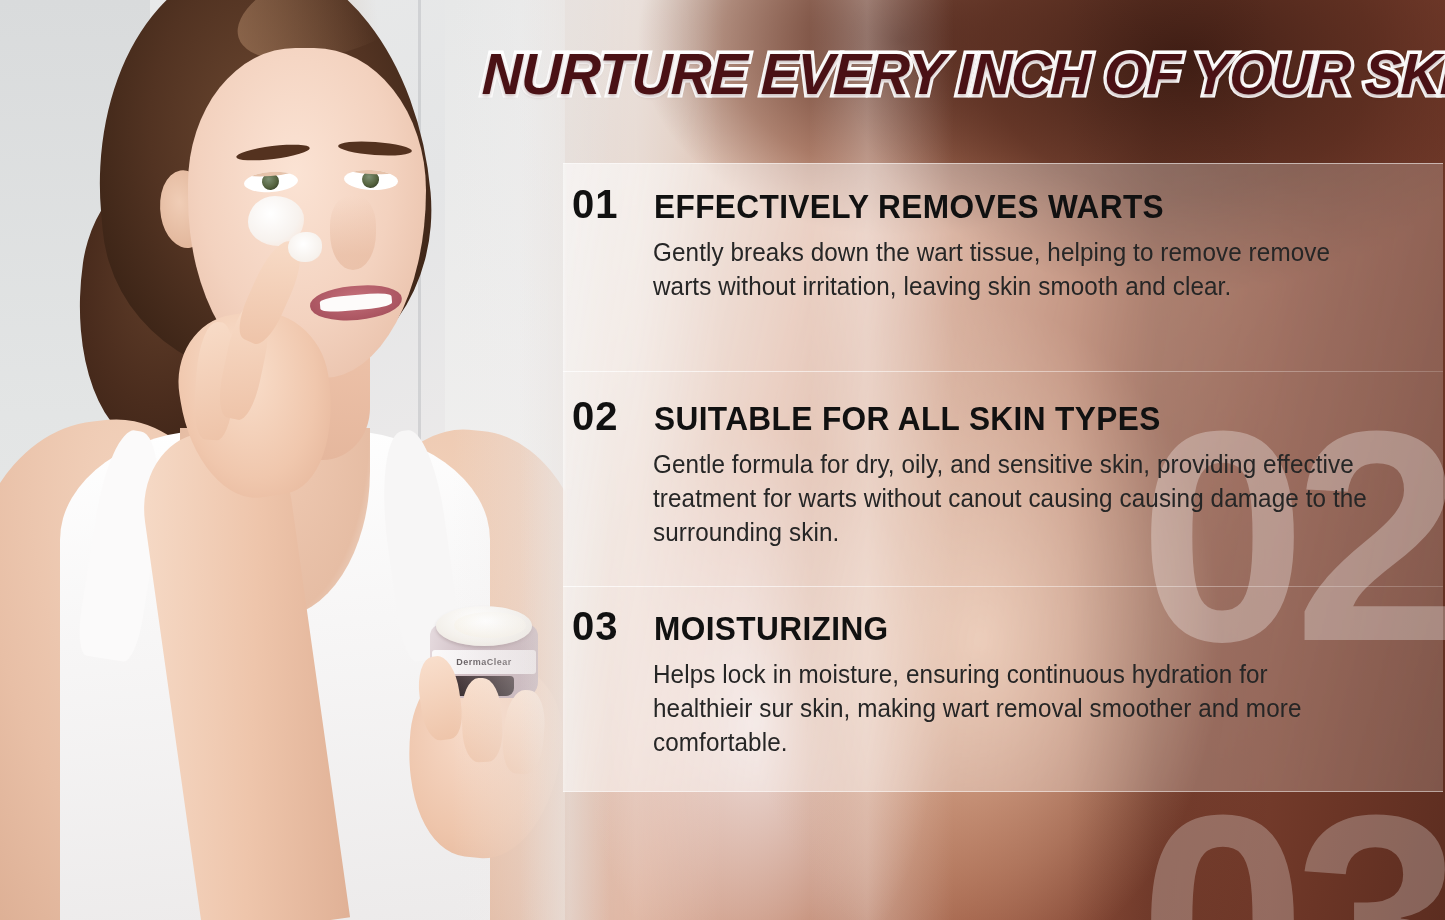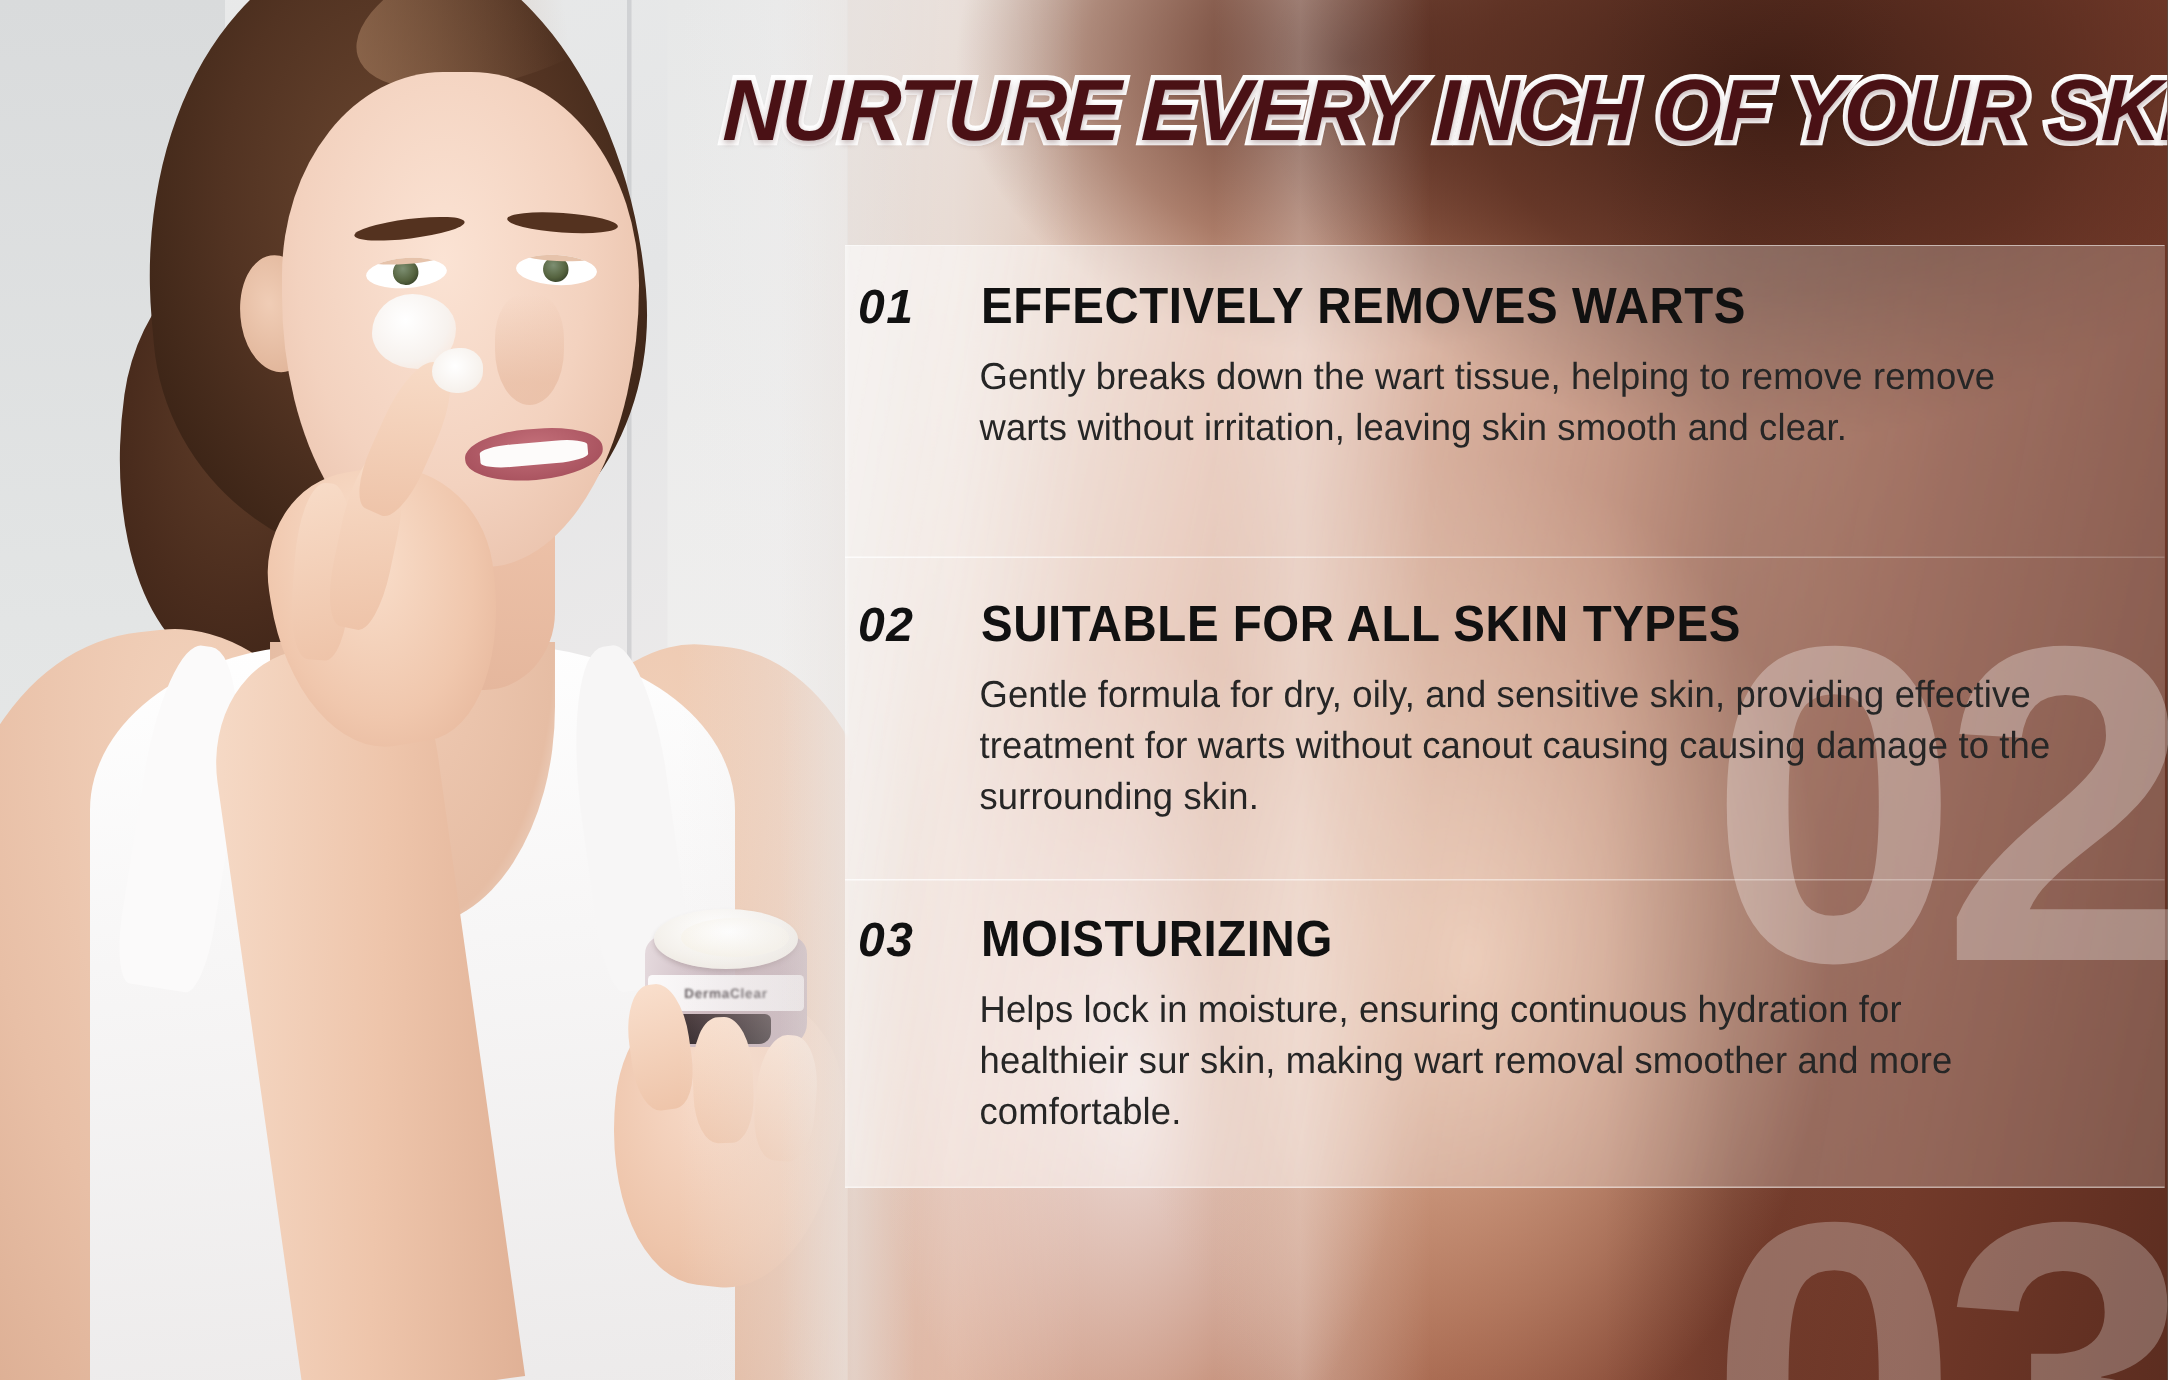--- a/index.html
+++ b/index.html
@@ -243,22 +243,22 @@
   .divider.d2{top:422px;}
 
   .feature{position:absolute;left:9px;width:866px;}
   .feature.f1{top:20px;}
   .feature.f2{top:232px;}
   .feature.f3{top:442px;}
 
   .f-head{display:flex;align-items:baseline;gap:24px;margin:0 0 10px 0;}
   .f-num{
     font-family:"Liberation Sans Narrow","Liberation Sans",sans-serif;
-    font-weight:700;font-size:32px;line-height:40px;color:#111111;
-    letter-spacing:1px;min-width:58px;font-style:italic;
+    font-weight:700;font-size:40px;line-height:40px;color:#111111;
+    letter-spacing:1px;min-width:58px;
   }
   .f-title{
     font-family:"Liberation Sans Narrow","Liberation Sans",sans-serif;
     font-weight:700;font-size:34px;line-height:38px;color:#111111;
     letter-spacing:.4px;text-transform:uppercase;
     transform:scaleX(.93);transform-origin:left center;
   }
   .f-body{
     margin:0 0 0 81px;
     font-family:"Liberation Sans Narrow","Liberation Sans",sans-serif;

